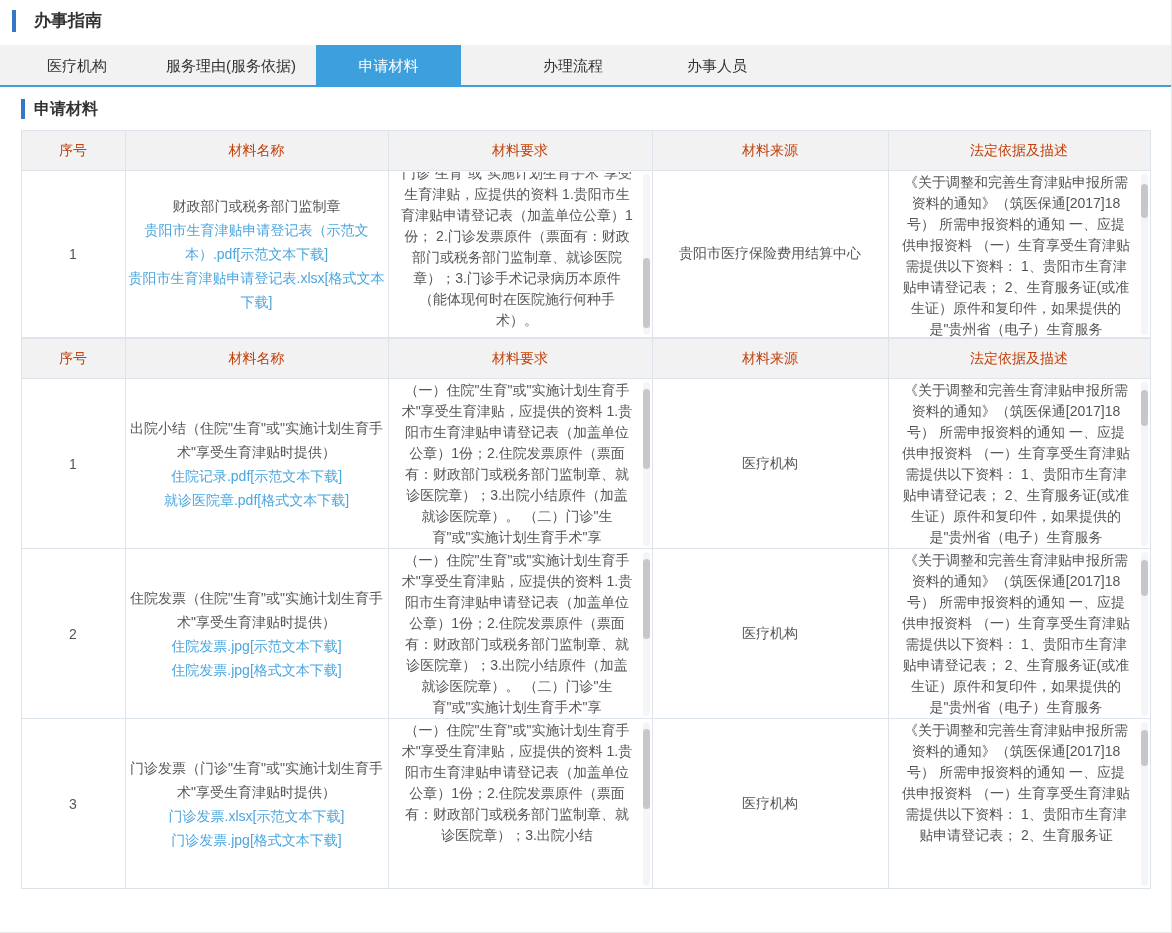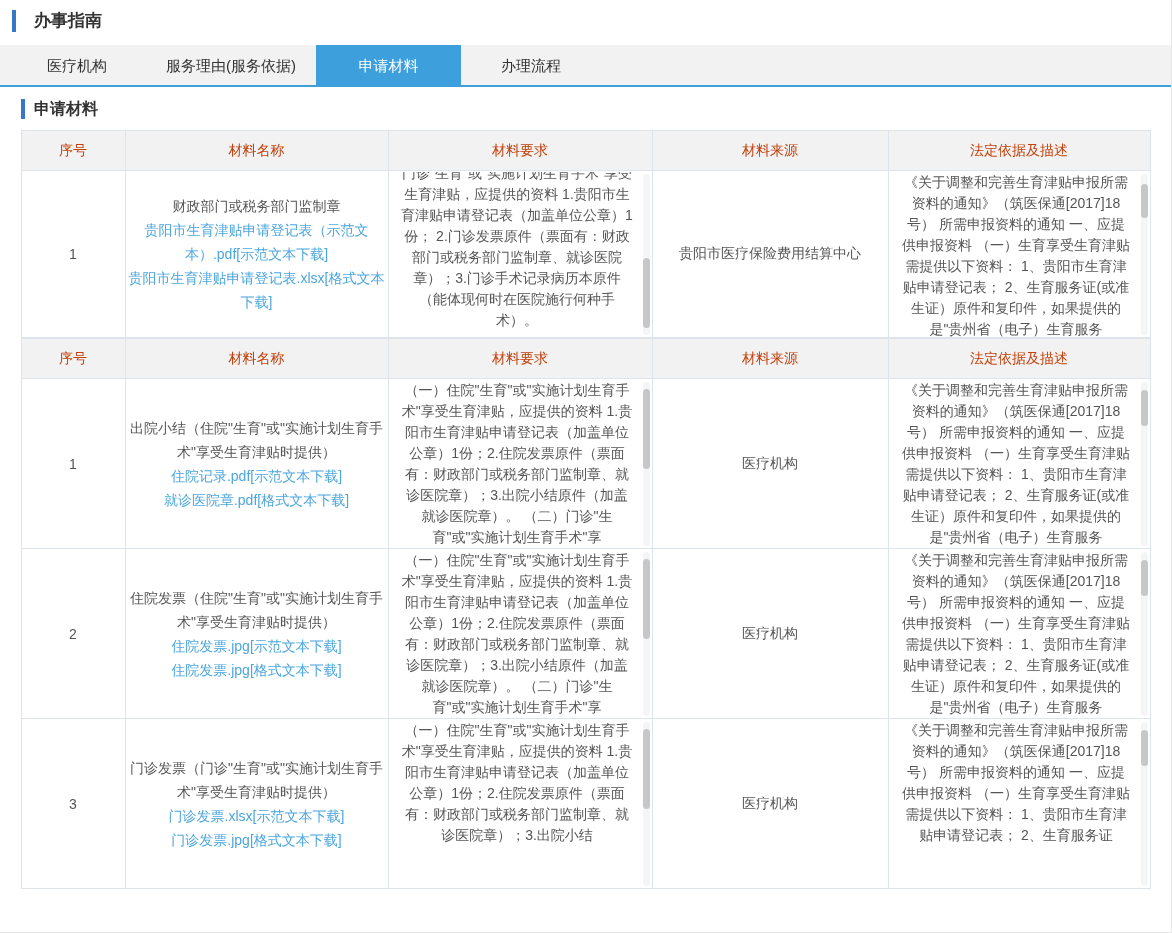--- a/index.html
+++ b/index.html
@@ -15,21 +15,21 @@
     font-size:17px; font-weight:bold; color:#333;
   }
   .tabbar {
     margin-top:13px; height:42px; background:#f2f2f2;
     border-bottom:2px solid #3da0dc; display:flex; padding-left:8px;
   }
   .tab {
     height:42px; line-height:42px; text-align:center;
     font-size:15px; color:#333; cursor:pointer; white-space:nowrap;
   }
-  .tab-0{width:138px;} .tab-1{width:170px;} .tab-2{width:145px;} .tab-3{width:140px;} .tab-4{width:148px;}
+  .tab-0{width:138px;} .tab-1{width:170px;} .tab-2{width:145px;} .tab-3{width:140px;margin-left:42px;} .tab-4{width:148px;}
   .tab.active { background:#3da0dc; color:#fff; }
   .section-title {
     margin:12px 0 11px 21px; height:20px; line-height:20px;
     border-left:4px solid #3578c8; padding-left:9px;
     font-size:16px; font-weight:bold; color:#333;
   }
   table.materials {
     width:1129px; margin:0 auto; border-collapse:collapse; table-layout:fixed;
   }
   table.materials th {
@@ -72,20 +72,21 @@
 
 <div class="page">
 
   <div class="page-title">办事指南</div>
 
   <div class="tabbar">
     <div class="tab tab-0">医疗机构</div>
     <div class="tab tab-1">服务理由(服务依据)</div>
     <div class="tab tab-2 active">申请材料</div>
     <div class="tab tab-3">办理流程</div>
+    <div class="tab tab-4">办事人员</div>
   </div>
 
   <div class="section-title">申请材料</div>
 
   <table class="materials">
     <colgroup>
       <col class="col-seq">
         <col class="col-name">
         <col class="col-req">
         <col class="col-src">

